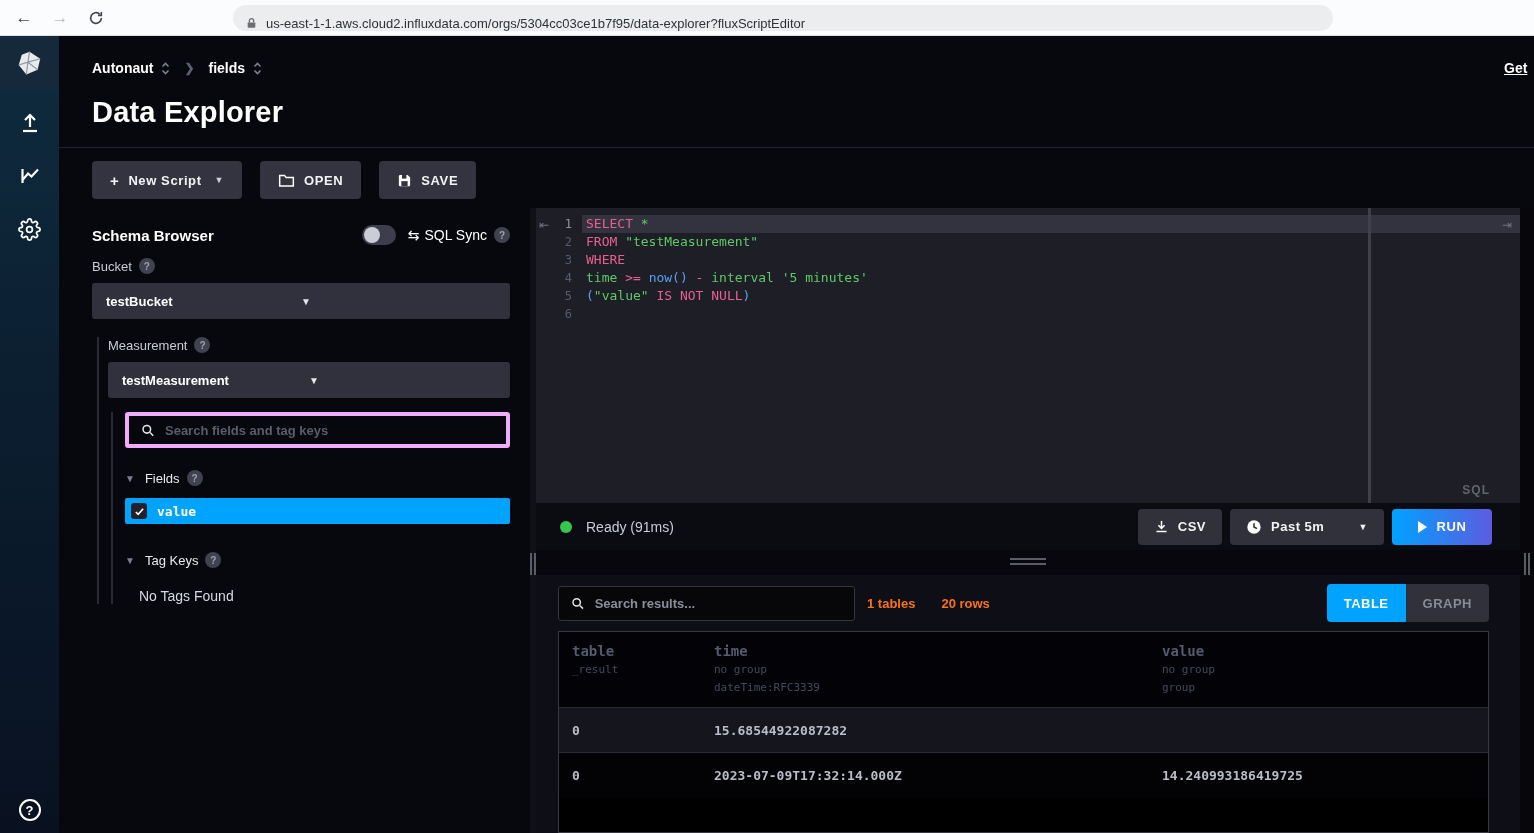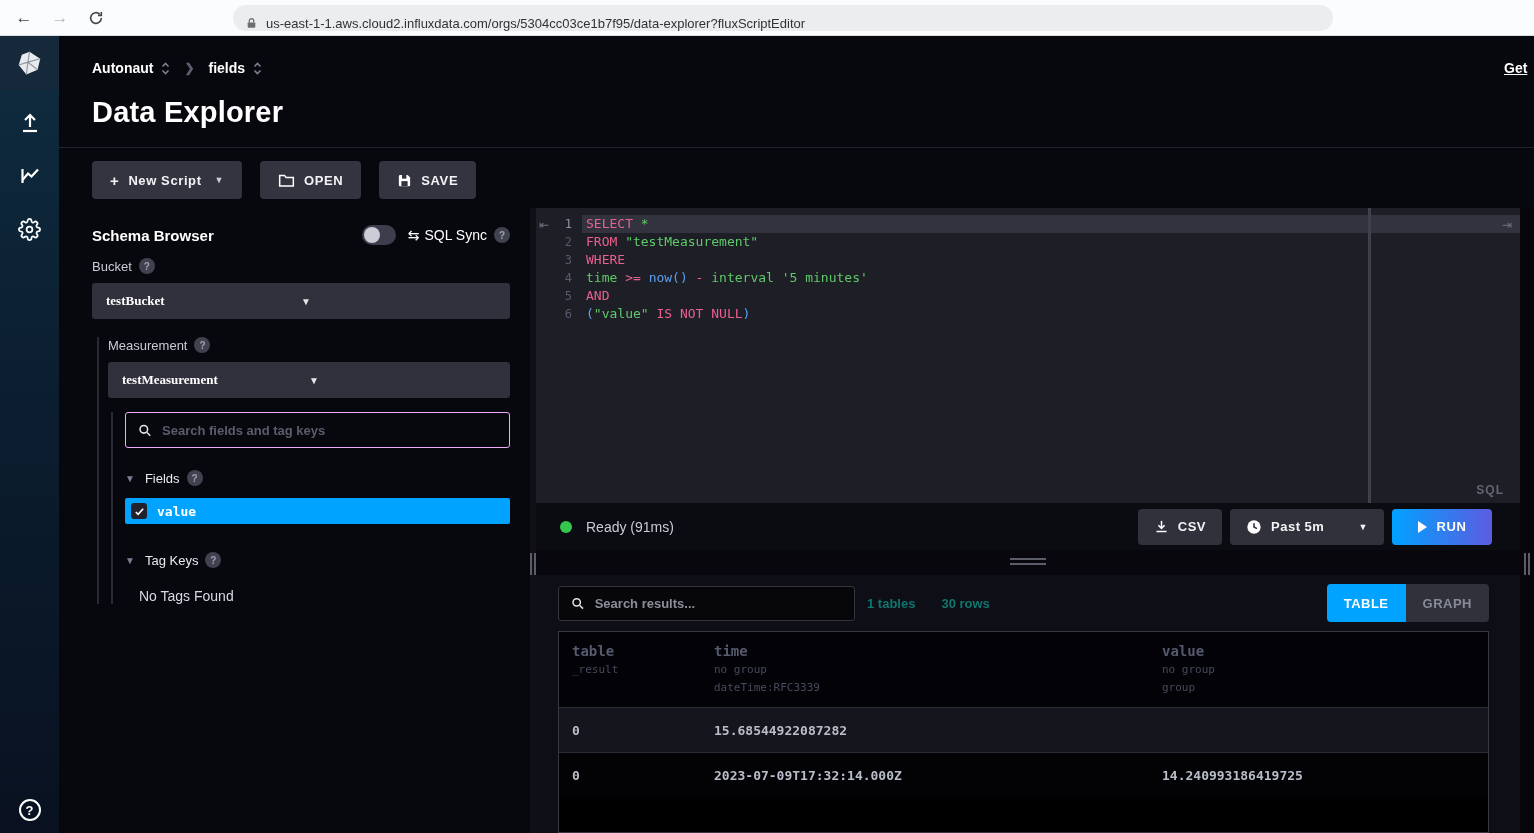--- a/index.html
+++ b/index.html
@@ -57,25 +57,25 @@
   .schema-head { display:flex; align-items:center; }
   .schema-title { color:#fff; font-size:15px; font-weight:bold; flex:1; }
   .toggle { width:34px; height:20px; background:#3d3d4d; border-radius:10px; position:relative; margin-right:12px; cursor:pointer; }
   .toggle .knob { width:16px; height:16px; background:#caccd6; border-radius:50%; position:absolute; top:2px; left:2px; }
   .syncsync { color:#fff; font-size:14px; display:flex; align-items:center; gap:5px; }
   .q-badge { width:16px; height:16px; background:#41424f; border-radius:50%; color:#9da1b0; font-size:10px;
              font-weight:bold; display:inline-flex; align-items:center; justify-content:center; margin-left:7px; cursor:pointer; }
   .field-label { color:#c9ccd6; font-size:13px; margin-top:13px; display:flex; align-items:center; }
   .dropdown { height:36px; background:#31313e; border-radius:3px; margin-top:9px; display:flex; align-items:center;
               padding:0 14px; cursor:pointer; }
-  .dropdown span { color:#fff; font-size:13px; font-weight:bold; flex:1;font-family:Liberation Serif, serif; }
+  .dropdown span { color:#fff; font-size:13px; font-weight:bold; flex:1; }
   .dropdown .dd-caret { color:#e5e6ea; font-size:10px; }
   .measure-section { border-left:2px solid #2a2a35; margin-left:5px; padding-left:9px; margin-top:14px; }
   .sub-section { border-left:2px solid #2a2a35; margin-left:3px; padding-left:12px; margin-top:14px; }
-  .search-box { height:36px; border:1px solid #f0abfc; border-radius:3px; display:flex; align-items:center; padding:0 12px; }
+  .search-box { height:36px; border:4px solid #f0abfc; border-radius:3px; display:flex; align-items:center; padding:0 12px; }
   .search-box input { background:transparent; border:none; outline:none; color:#c9ccd6; font-size:13px; font-weight:bold;
                       margin-left:10px; width:100%; font-family:"Liberation Sans", sans-serif; }
   .search-box input::placeholder { color:#595d6c; }
   .tree-row { display:flex; align-items:center; margin-top:22px; }
   .tree-caret { color:#7b7f91; font-size:10px; margin-right:10px; cursor:pointer; }
   .tree-label { color:#e8e9ee; font-size:13px; }
   .field-item { height:26px; border-radius:2px; display:flex; align-items:center; padding:0 6px; margin-top:12px; cursor:pointer; }
   .field-item.checked { background:var(--accent); }
   .cbx { width:16px; height:16px; background:#22222c; border-radius:3px; margin-right:10px;
          display:flex; align-items:center; justify-content:center; }
@@ -93,21 +93,21 @@
                white-space:pre; padding-left:4px; }
   .code-line.active { background:#33333f; }
   .tk-kw { color:var(--kw); } .tk-str { color:var(--str); } .tk-fn { color:var(--fn); } .tk-pl { color:#ccd0da; }
   .ed-scrollbar { position:absolute; left:832px; top:0; bottom:0; width:3px; background:#40404b; }
   .minimap { position:absolute; left:843px; top:7px; width:46px; }
   .mm-line { height:2px; margin-bottom:2px; display:flex; gap:2px; }
   .mm-line span { height:2px; display:inline-block; background:transparent; }
   .mm-kw { background:var(--kw); } .mm-str { background:var(--str); } .mm-fn { background:var(--fn); }
   .collapse-ic { position:absolute; color:#6f7280; font-size:12px; top:10px; cursor:pointer; }
   .collapse-left { left:3px; } .collapse-right { right:8px; }
-  .lang-label { position:absolute; right:16px; bottom:6px; color:#62656f; font-size:12px; font-weight:bold; letter-spacing:1px; }
+  .lang-label { position:absolute; right:30px; bottom:6px; color:#62656f; font-size:12px; font-weight:bold; letter-spacing:1px; }
 
   
   .status-bar { height:47px; background:#0b0b12; display:flex; align-items:center; padding:0 28px 0 24px; flex-shrink:0; }
   .status-dot { width:12px; height:12px; border-radius:50%; background:var(--green); margin-right:14px; }
   .status-text { color:#c9ccd6; font-size:14px; }
   .sb-right { margin-left:auto; display:flex; gap:8px; }
   .sb-btn { height:36px; background:#31313c; border:none; border-radius:4px; color:#f3f3f5; font-weight:bold;
             font-size:13px; letter-spacing:0.5px; display:flex; align-items:center; gap:9px; padding:0 16px;
             font-family:"Liberation Sans", sans-serif; cursor:pointer;justify-content:space-between; }
   .sb-btn.range { width:154px; }
@@ -124,21 +124,21 @@
   .hhandle i { display:block; width:36px; height:2px; background:#5a5d68; margin-bottom:3px; }
 
   
   .results { flex:1; background:#0e0e16; padding:10px 31px 0 22px; display:flex; flex-direction:column; min-height:0; }
   .results-topbar { display:flex; align-items:center; height:36px; flex-shrink:0; }
   .res-search { width:297px; height:35px; background:#070709; border:1px solid #33343f; border-radius:3px;
                 display:flex; align-items:center; padding:0 12px; }
   .res-search input { background:transparent; border:none; outline:none; color:#c9ccd6; font-size:13px; font-weight:bold;
                       margin-left:10px; width:100%; font-family:"Liberation Sans", sans-serif; }
   .res-search input::placeholder { color:#8a8e9b; }
-  .res-count { color:#0f766e; font-size:13px; font-weight:bold; margin-left:26px; }
+  .res-count { color:#f97316; font-size:13px; font-weight:bold; margin-left:26px; }
   .res-count.first { margin-left:12px; }
   .view-tabs { margin-left:auto; display:flex; border-radius:4px; overflow:hidden; }
   .view-tab { height:38px; display:flex; align-items:center; padding:0 17px; font-size:13px; font-weight:bold;
               letter-spacing:0.5px; cursor:pointer; }
   .view-tab.active { background:var(--accent); color:#fff; }
   .view-tab.inactive { background:#31313c; color:#878b98; }
 
   .results-table { margin-top:10px; flex:1; background:#000; border:1px solid #383844; display:flex; flex-direction:column; min-height:0; }
   .rt-grid { display:grid; grid-template-columns:142px 448px 1fr; }
   .rt-header { padding:11px 0 12px 0; background:#030307; }
@@ -332,21 +332,20 @@
               <div class="ln-num">3</div>
               <div class="ln-num">4</div>
               <div class="ln-num">5</div>
               <div class="ln-num">6</div>
             </div>
           <div class="code-area" id="code-area">
               <div class="code-line active"><span class="tk-kw">SELECT</span><span class="tk-pl"> </span><span class="tk-str">*</span></div>
               <div class="code-line"><span class="tk-kw">FROM</span><span class="tk-pl"> </span><span class="tk-str">"testMeasurement"</span></div>
               <div class="code-line"><span class="tk-kw">WHERE</span></div>
               <div class="code-line"><span class="tk-str">time</span><span class="tk-pl"> </span><span class="tk-kw">&gt;=</span><span class="tk-pl"> </span><span class="tk-fn">now</span><span class="tk-fn">()</span><span class="tk-pl"> </span><span class="tk-kw">-</span><span class="tk-pl"> </span><span class="tk-str">interval</span><span class="tk-pl"> </span><span class="tk-str">'5 minutes'</span></div>
-              <div class="code-line"><span class="tk-kw">AND</span></div>
               <div class="code-line"><span class="tk-fn">(</span><span class="tk-str">"value"</span><span class="tk-pl"> </span><span class="tk-kw">IS</span><span class="tk-pl"> </span><span class="tk-kw">NOT</span><span class="tk-pl"> </span><span class="tk-kw">NULL</span><span class="tk-fn">)</span></div>
             </div>
           <div class="ed-scrollbar"></div>
           <div class="minimap" id="minimap">
               <div class="mm-line">
                 <span class="mm-kw" style="width: 7.8px;"></span>
                 <span style="width: 2px;"></span>
                 <span class="mm-str" style="width: 2px;"></span>
               </div>
               <div class="mm-line">
@@ -427,21 +426,21 @@
         <div class="results">
           <div class="results-topbar">
             <div class="res-search">
               <svg width="15" height="15" viewBox="0 0 24 24" fill="none" stroke="#e6e7ec" stroke-width="2.6">
                 <circle cx="10" cy="10" r="6.5"></circle>
                   <path d="M15.5 15.5 L21 21"></path>
               </svg>
               <input type="text" placeholder="Search results..." style="">
             </div>
             <span class="res-count first">1 tables</span>
-            <span class="res-count">30 rows</span>
+            <span class="res-count">20 rows</span>
             <div class="view-tabs">
               <div class="view-tab active">TABLE</div>
               <div class="view-tab inactive">GRAPH</div>
             </div>
           </div>
 
           <div class="results-table">
             <div class="rt-grid rt-header" id="rt-header">
                 <div>
                   <div class="rt-col-name">table</div>

